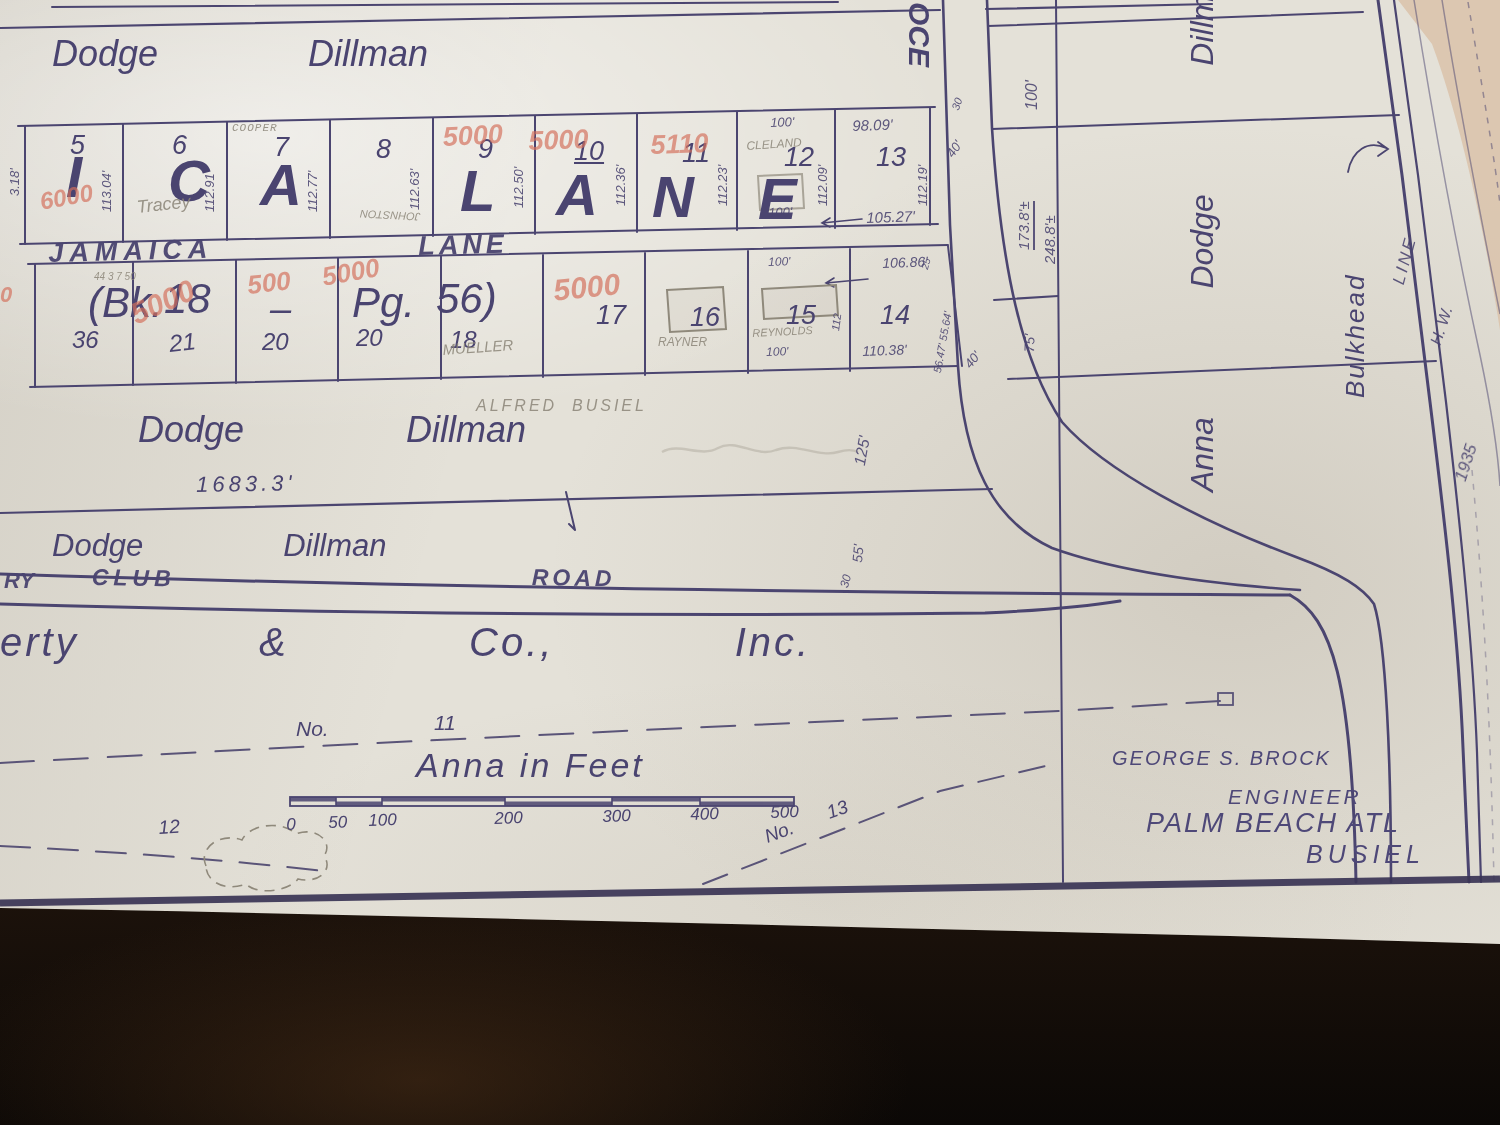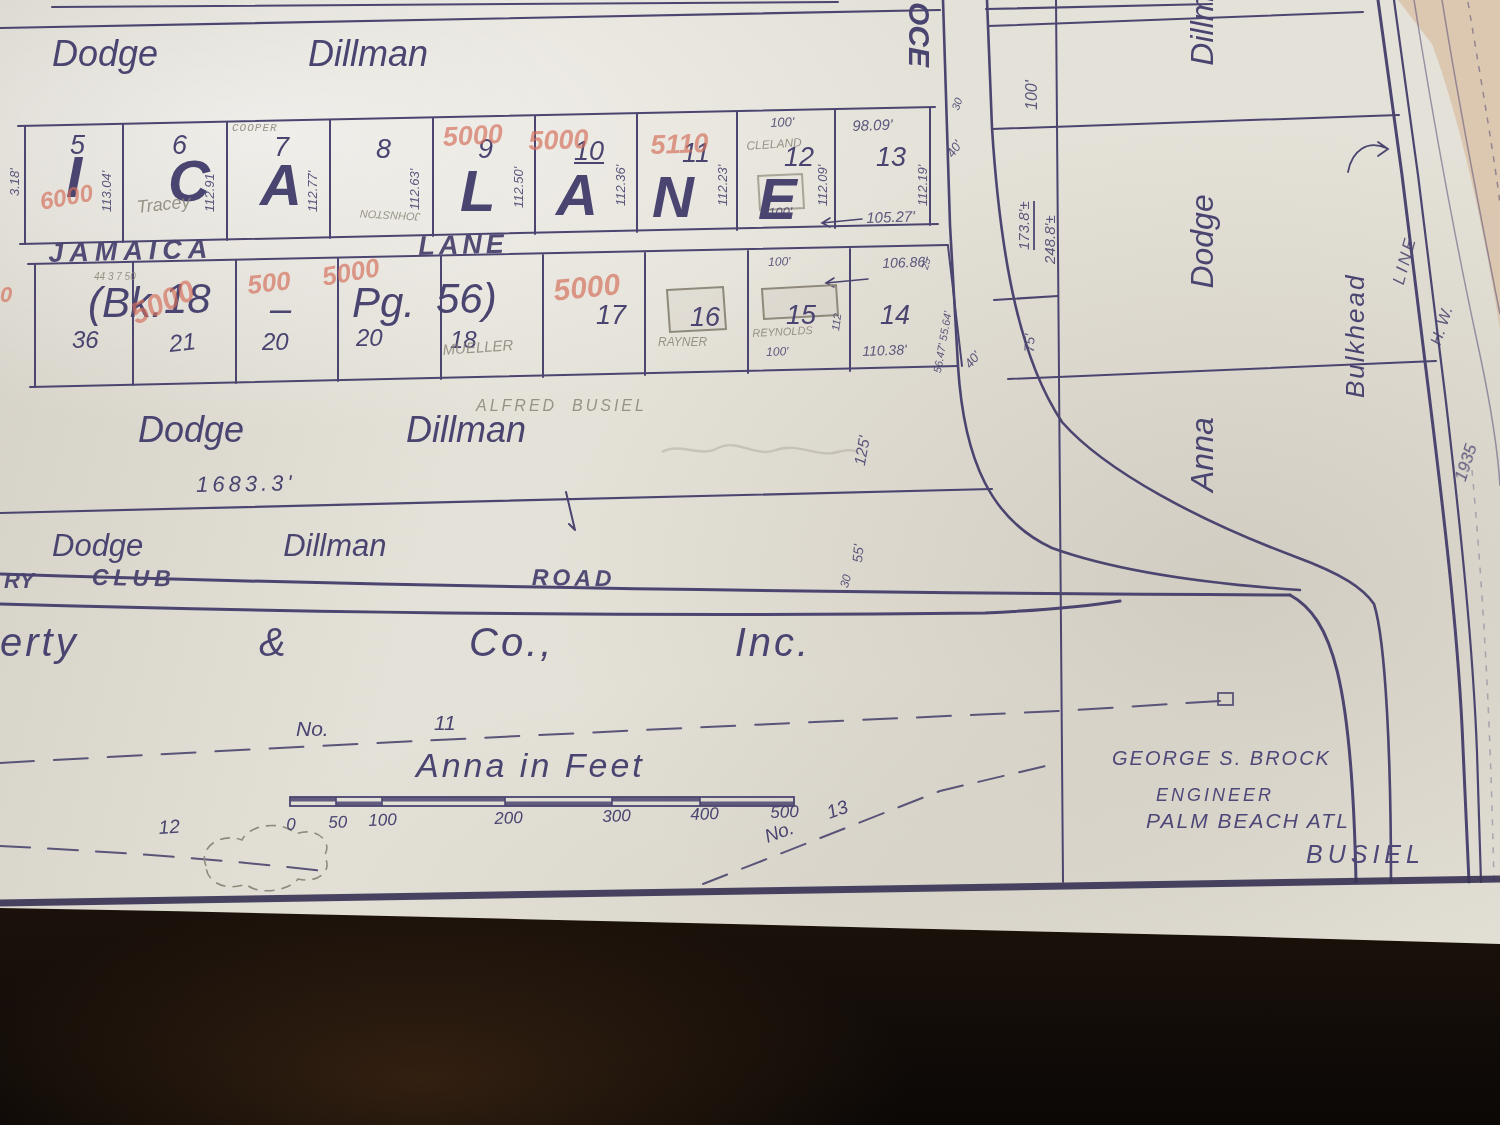--- a/index.html
+++ b/index.html
@@ -219,17 +219,17 @@
       <span class="lbl num" style="left: 328px; top: 814px; font-size: 17px; transform: rotate(-2deg);">50</span>
       <span class="lbl num" style="left: 368px; top: 812px; font-size: 17px; transform: rotate(-2deg);">100</span>
       <span class="lbl num" style="left: 494px; top: 810px; font-size: 17px; transform: rotate(-2deg);">200</span>
       <span class="lbl num" style="left: 602px; top: 808px; font-size: 17px; transform: rotate(-2deg);">300</span>
       <span class="lbl num" style="left: 690px; top: 806px; font-size: 17px; transform: rotate(-2deg);">400</span>
       <span class="lbl num" style="left: 770px; top: 804px; font-size: 17px; transform: rotate(-2deg);">500</span>
       <span class="lbl num" style="left: 762px; top: 828px; font-size: 19px; transform: rotate(-20deg);">No.</span>
       <span class="lbl num" style="left: 824px; top: 804px; font-size: 19px; transform: rotate(-20deg);">13</span>
       <span class="lbl num" style="left: 158px; top: 818px; font-size: 19px; transform: rotate(-4deg);">12</span>
       <span class="lbl title" style="left: 1112px; top: 748px; font-size: 20px; letter-spacing: 2px;">GEORGE S. BROCK</span>
-      <span class="lbl title" style="left: 1156px; top: 786px; font-size: 18px; letter-spacing: 3px;">ENGINEER</span>
-      <span class="lbl title" style="left: 1146px; top: 810px; font-size: 21px; letter-spacing: 2px;">PALM BEACH ATL</span>
+      <span class="lbl title" style="left: 1228px; top: 786px; font-size: 21px; letter-spacing: 3px;">ENGINEER</span>
+      <span class="lbl title" style="left: 1146px; top: 810px; font-size: 27px; letter-spacing: 2px;">PALM BEACH ATL</span>
       <span class="lbl title" style="left: 1306px; top: 842px; font-size: 25px; letter-spacing: 5px;">BUSIEL</span>
     </div>
 </div>
 
 </body></html>

